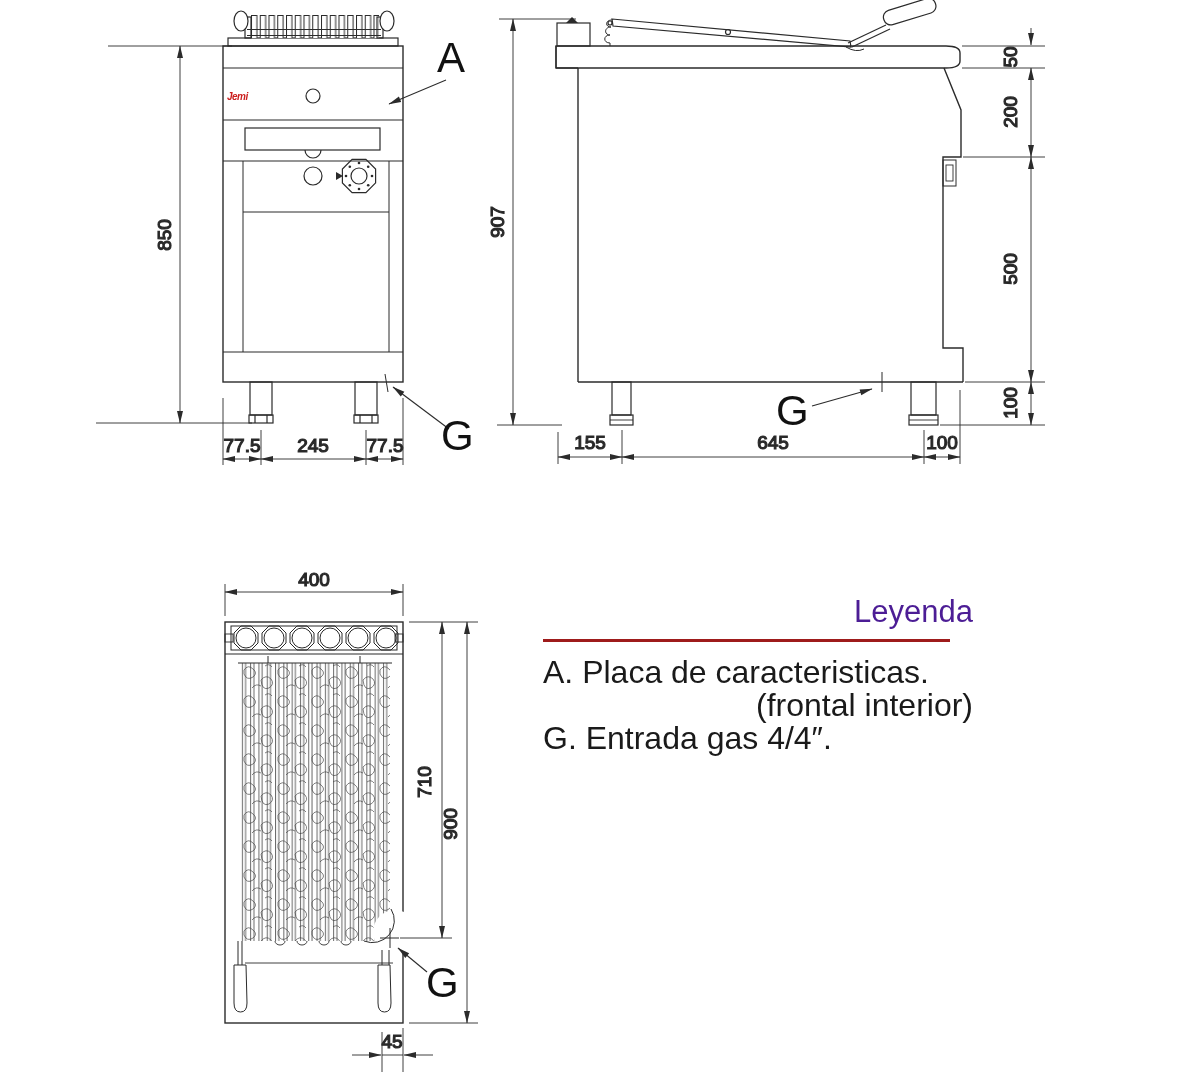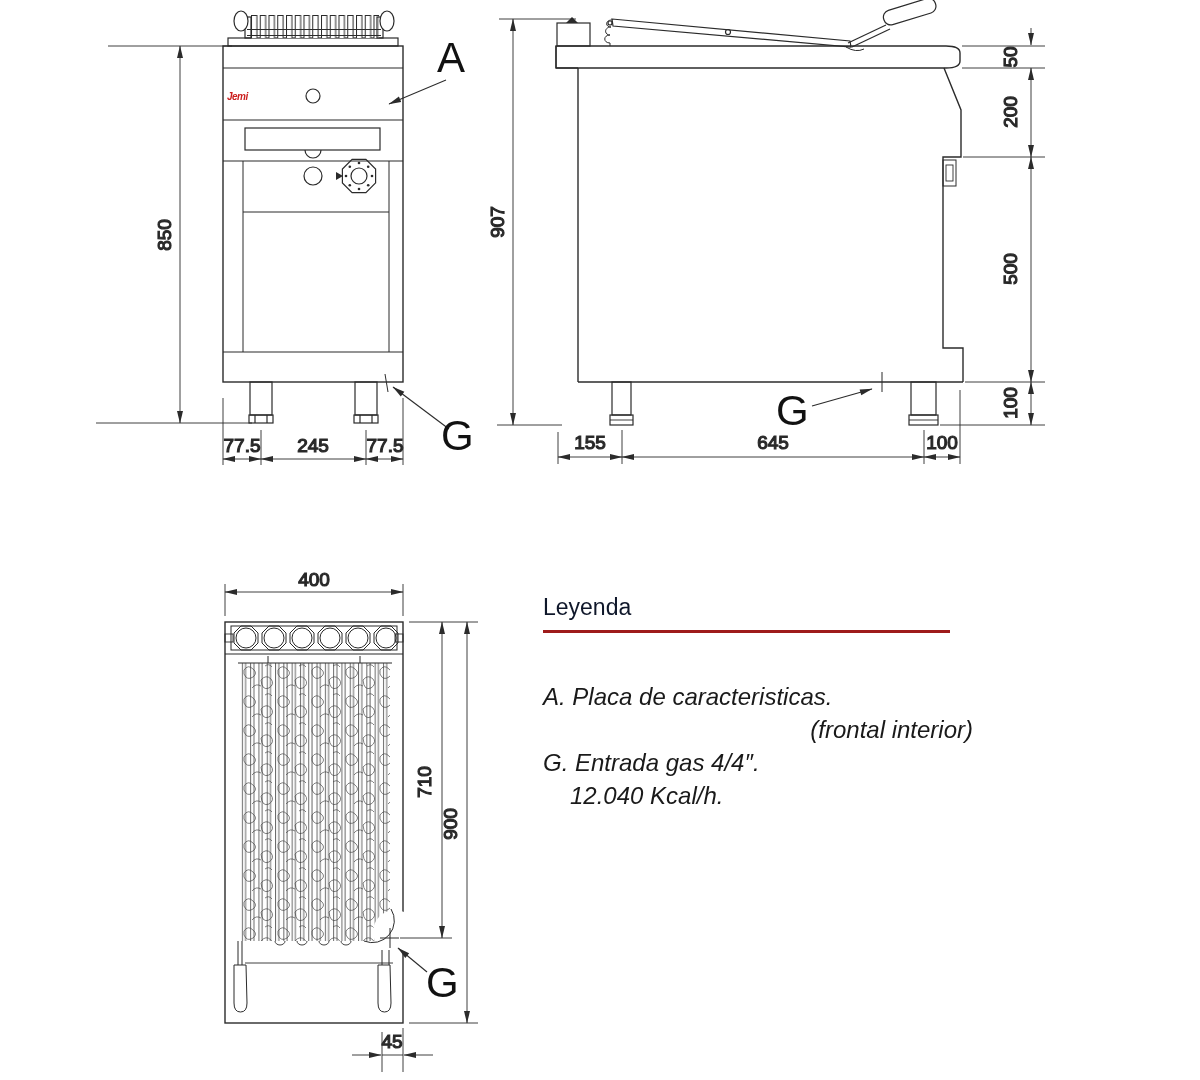--- a/index.html
+++ b/index.html
@@ -4,23 +4,23 @@
 <style>
   html,body{margin:0;padding:0;background:#ffffff;}
   #canvas{position:relative;width:1200px;height:1080px;background:#ffffff;overflow:hidden;
           font-family:"Liberation Sans",sans-serif;}
   svg{position:absolute;left:0;top:0;}
   svg text{font-family:"Liberation Sans","DejaVu Sans",sans-serif;fill:#222;}
   .dimtxt{font-size:19px;}
   .callout{font-size:42px;fill:#111;}
   .logotxt{font-size:10px;font-weight:bold;font-style:italic;fill:#cc2020;letter-spacing:-0.5px;}
   #legend{position:absolute;left:543px;top:594px;width:430px;color:#1a1a1a;}
-  #legend .title{font-size:23px;color:#0f172a;}
+  #legend .title{font-size:31px;color:#4c1d95;text-align:right;}
   #legend .rule{width:407px;height:3px;background:#9e1b1b;margin-top:9px;}
-  #legend .items{margin-top:47px;font-size:24px;line-height:33px;font-style:italic;}
+  #legend .items{margin-top:14px;font-size:32px;line-height:33px;}
   #legend .ind1{padding-left:22px;text-align:right;}
   #legend .ind2{padding-left:27px;}
 </style>
 </head>
 <body>
 
 <div id="canvas">
 
 <svg width="1200" height="1080" viewBox="0 0 1200 1080">
   <defs>
@@ -282,17 +282,16 @@
   </g>
 </svg>
 
 <div id="legend">
   <div class="title">Leyenda</div>
   <div class="rule"></div>
   <div class="items">
     <div>A. Placa de caracteristicas.</div>
     <div class="ind1">(frontal interior)</div>
     <div>G. Entrada gas 4/4″.</div>
-    <div class="ind2">12.040 Kcal/h.</div>
   </div>
 </div>
 
 </div>
 
 </body></html>

